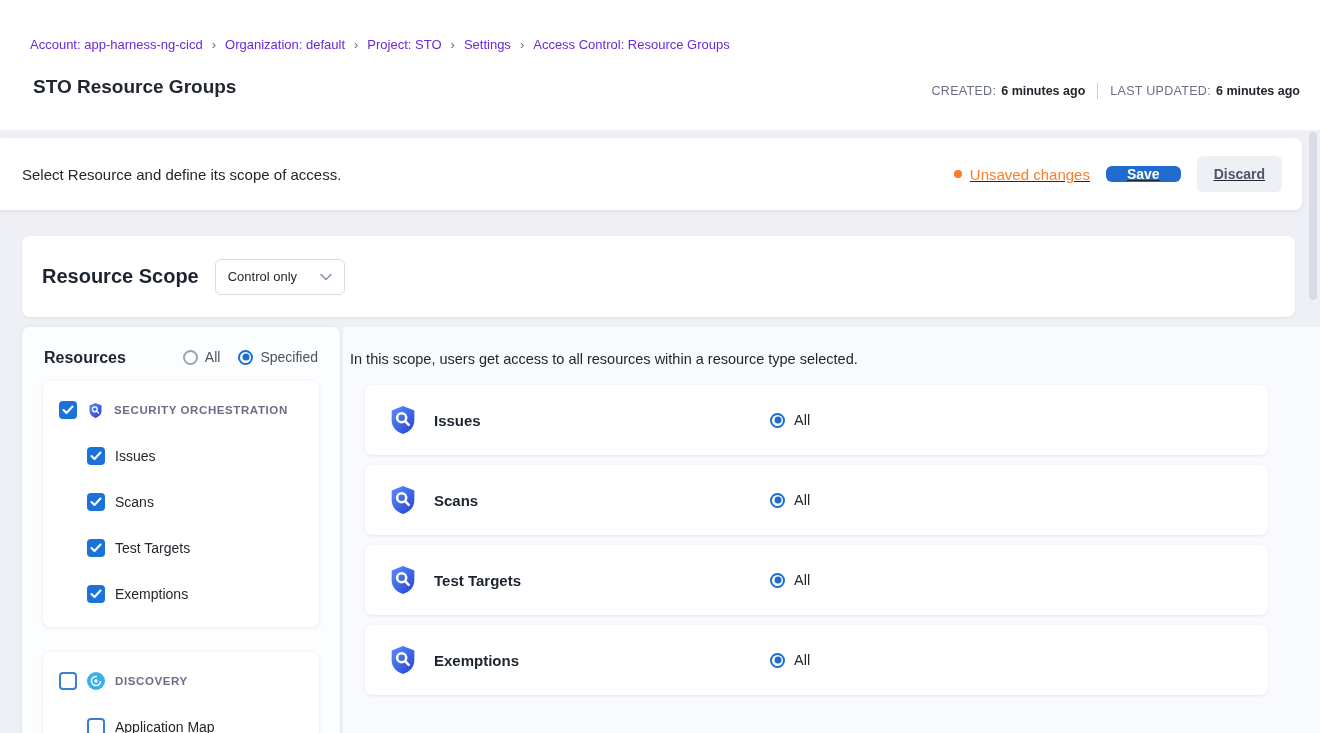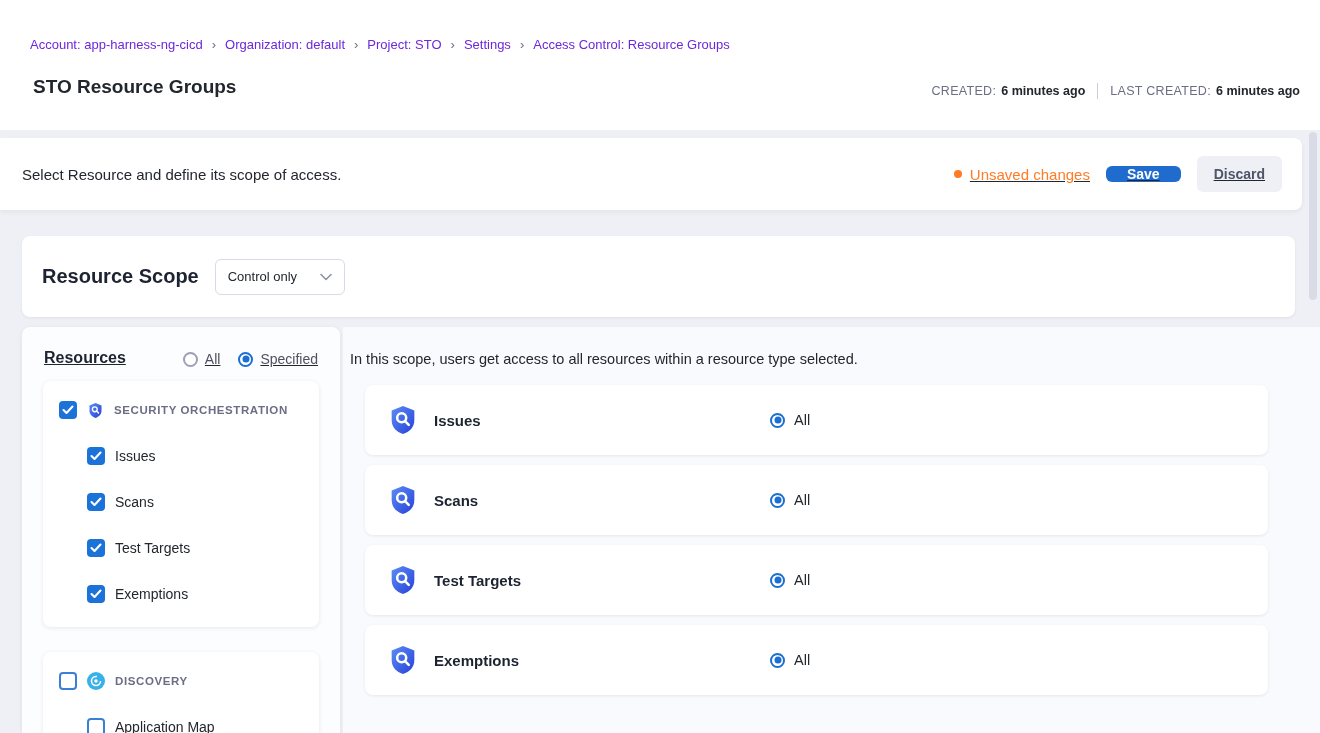--- a/index.html
+++ b/index.html
@@ -70,21 +70,21 @@
   .scope-select-value { font-size:13px; color:#22272d; }
   .chevron-down { margin-left:14px; display:flex; }
 
   
   .sidebar {
     position:absolute; left:22px; top:327px; width:318px; height:406px;
     background:#fcfdff; border-radius:8px 8px 0 0;
     box-shadow:0 1px 4px rgba(40,41,61,0.08);
   }
   .sidebar-header {
-    display:flex; align-items:flex-end; padding:22px 22px 14px 22px;text-decoration:underline;
+    display:flex; align-items:flex-start; padding:22px 22px 14px 22px;
   }
   .sidebar-title { font-size:16px; font-weight:700; color:#1c2331; }
   .sidebar-radios { margin-left:auto; display:flex; align-items:center; gap:18px; }
   .radio-option { display:flex; align-items:center; gap:7px; cursor:pointer;
                   font-size:14px; color:#4f5162; }
   .radio {
     width:15px; height:15px; border-radius:50%; background:#fff; flex:0 0 auto;
     border:2px solid #9ba0b5; position:relative;
   }
   .radio.selected { border-color:#1b6fd2; }
@@ -165,21 +165,21 @@
     <span class="crumb-sep">›</span>
     <a>Settings</a>
     <span class="crumb-sep">›</span>
     <a>Access Control: Resource Groups</a>
   </nav>
   <h1 class="page-title">STO Resource Groups</h1>
   <div class="header-meta">
     <span class="meta-label">CREATED:</span>
     <span class="meta-value">6 minutes ago</span>
     <span class="meta-divider"></span>
-    <span class="meta-label">LAST CREATED:</span>
+    <span class="meta-label">LAST UPDATED:</span>
     <span class="meta-value">6 minutes ago</span>
   </div>
 </div>
 
 <div class="toolbar">
   <span class="toolbar-desc">Select Resource and define its scope of access.</span>
   <div class="toolbar-right">
     <span class="unsaved">
       <span class="unsaved-dot"></span>
       <span>Unsaved changes</span>

